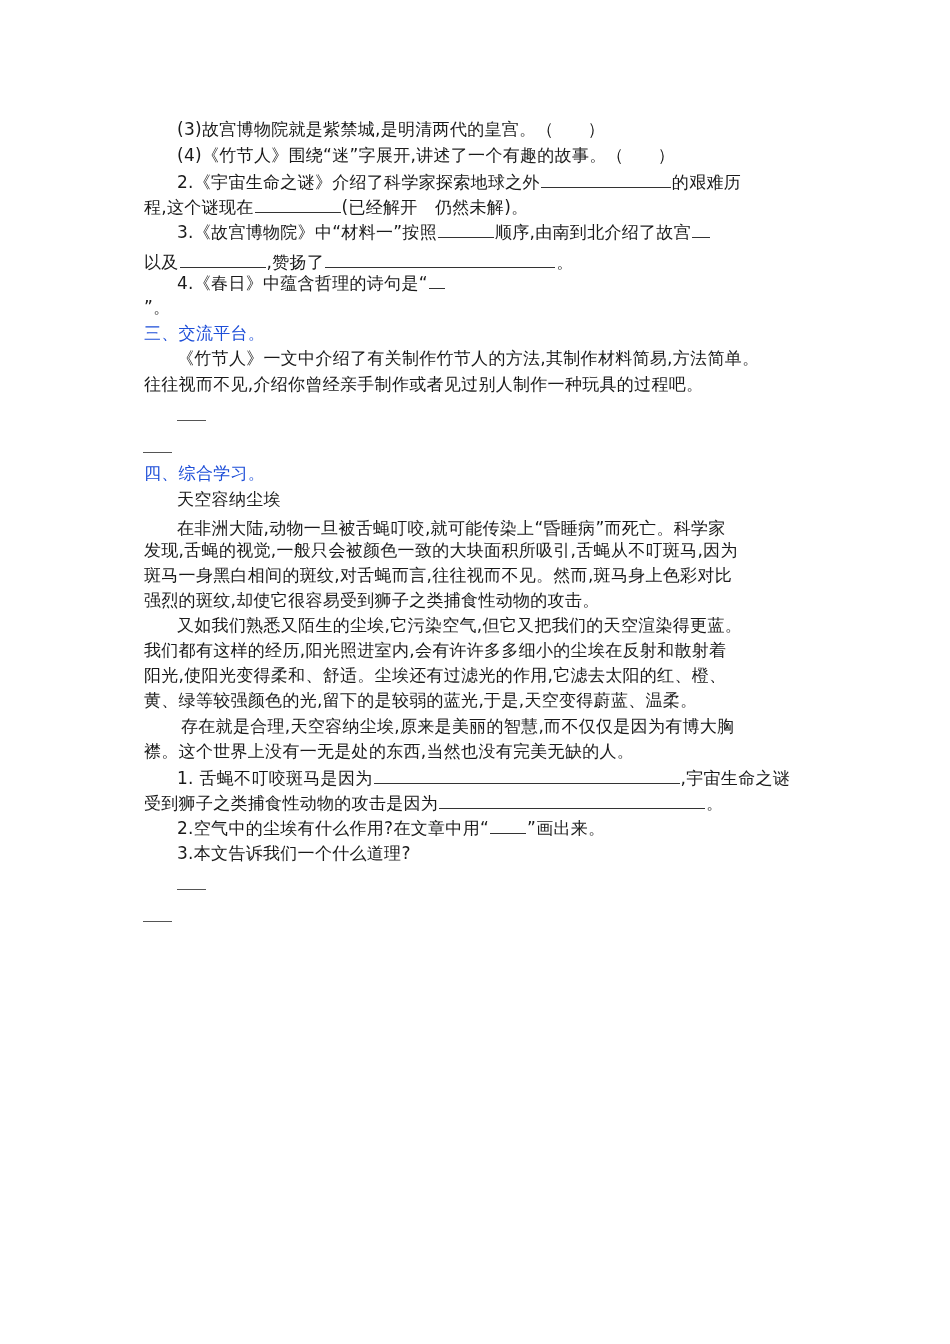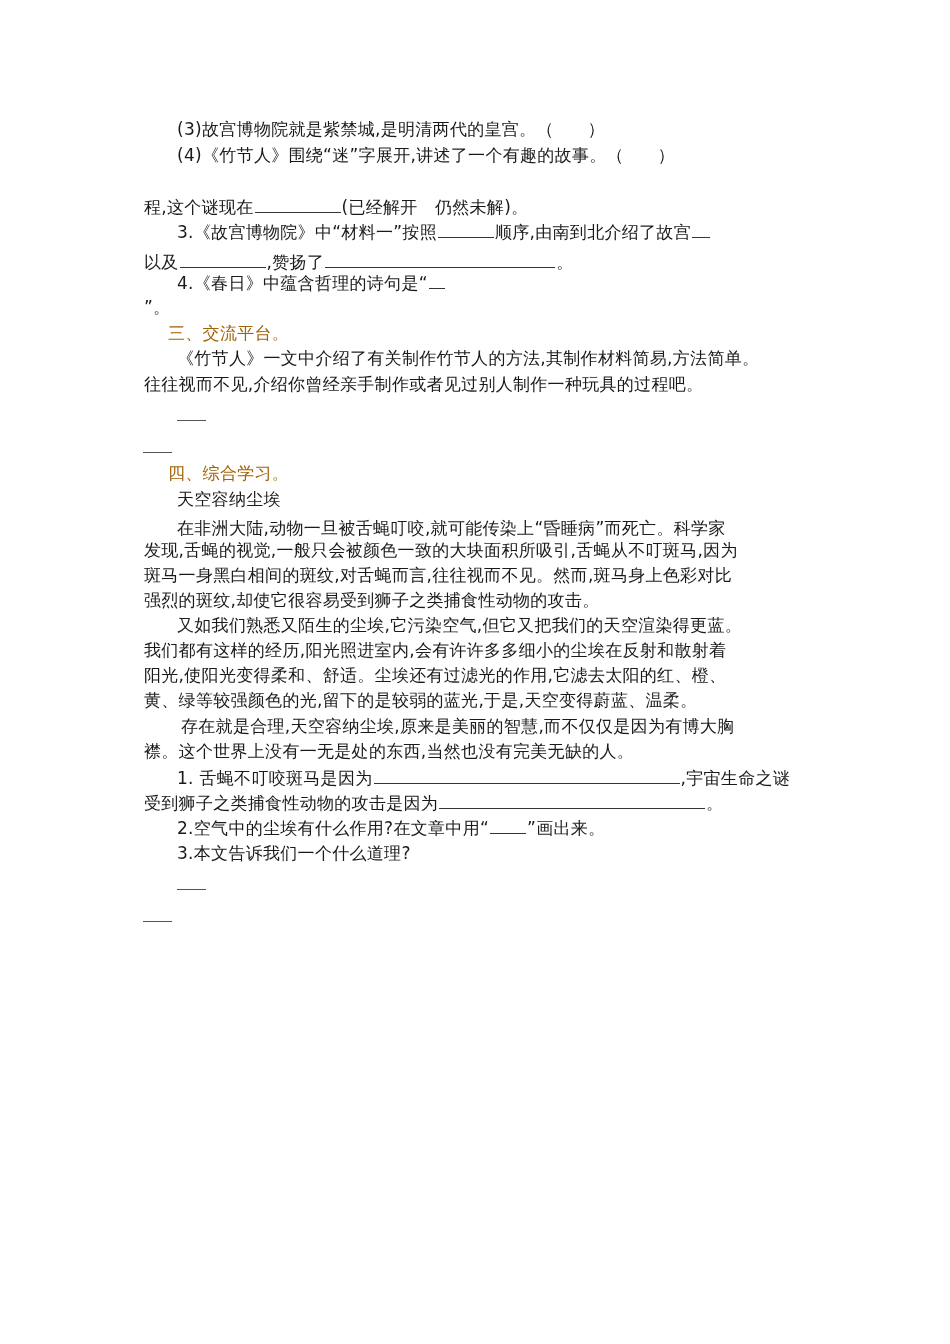--- a/index.html
+++ b/index.html
@@ -24,21 +24,21 @@
     }
     .line {
       position: absolute;
       left: 144px;
       font-size: 17px;
       line-height: 24px;
       white-space: nowrap;
       letter-spacing: 0.3px;
     }
     .indent { left: 177px; }
-    .green { color: #a16207; margin-left: 24px; }
+    .green { color: #1d4ed8; }
     .blank {
       display: inline-block;
       border-bottom: 1.5px solid #333;
       height: 18px;
       vertical-align: baseline;
       margin: 0 1px;
     }
     .short-line {
       position: absolute;
       height: 0;
@@ -52,20 +52,23 @@
 <div class="page">
 
   <div class="line indent" style="top:117px">
     <span>(3)故宫博物院就是紫禁城,是明清两代的皇宫。（</span><span style="display:inline-block;width:34px"></span><span>）</span>
   </div>
 
   <div class="line indent" style="top:143px">
     <span>(4)《竹节人》围绕“迷”字展开,讲述了一个有趣的故事。（</span><span style="display:inline-block;width:34px"></span><span>）</span>
   </div>
 
+  <div class="line indent" style="top:169px">
+    <span>2.《宇宙生命之谜》介绍了科学家探索地球之外</span><span class="blank" style="width:130px"></span><span>的艰难历</span>
+  </div>
 
   <div class="line" style="top:194px">
     <span>程,这个谜现在</span><span class="blank" style="width:86px"></span><span>(已经解开　仍然未解)。</span>
   </div>
 
   <div class="line indent" style="top:219px">
     <span>3.《故宫博物院》中“材料一”按照</span><span class="blank" style="width:56px"></span><span>顺序,由南到北介绍了故宫</span><span class="blank" style="width:18px"></span>
   </div>
 
   <div class="line" style="top:249px">

